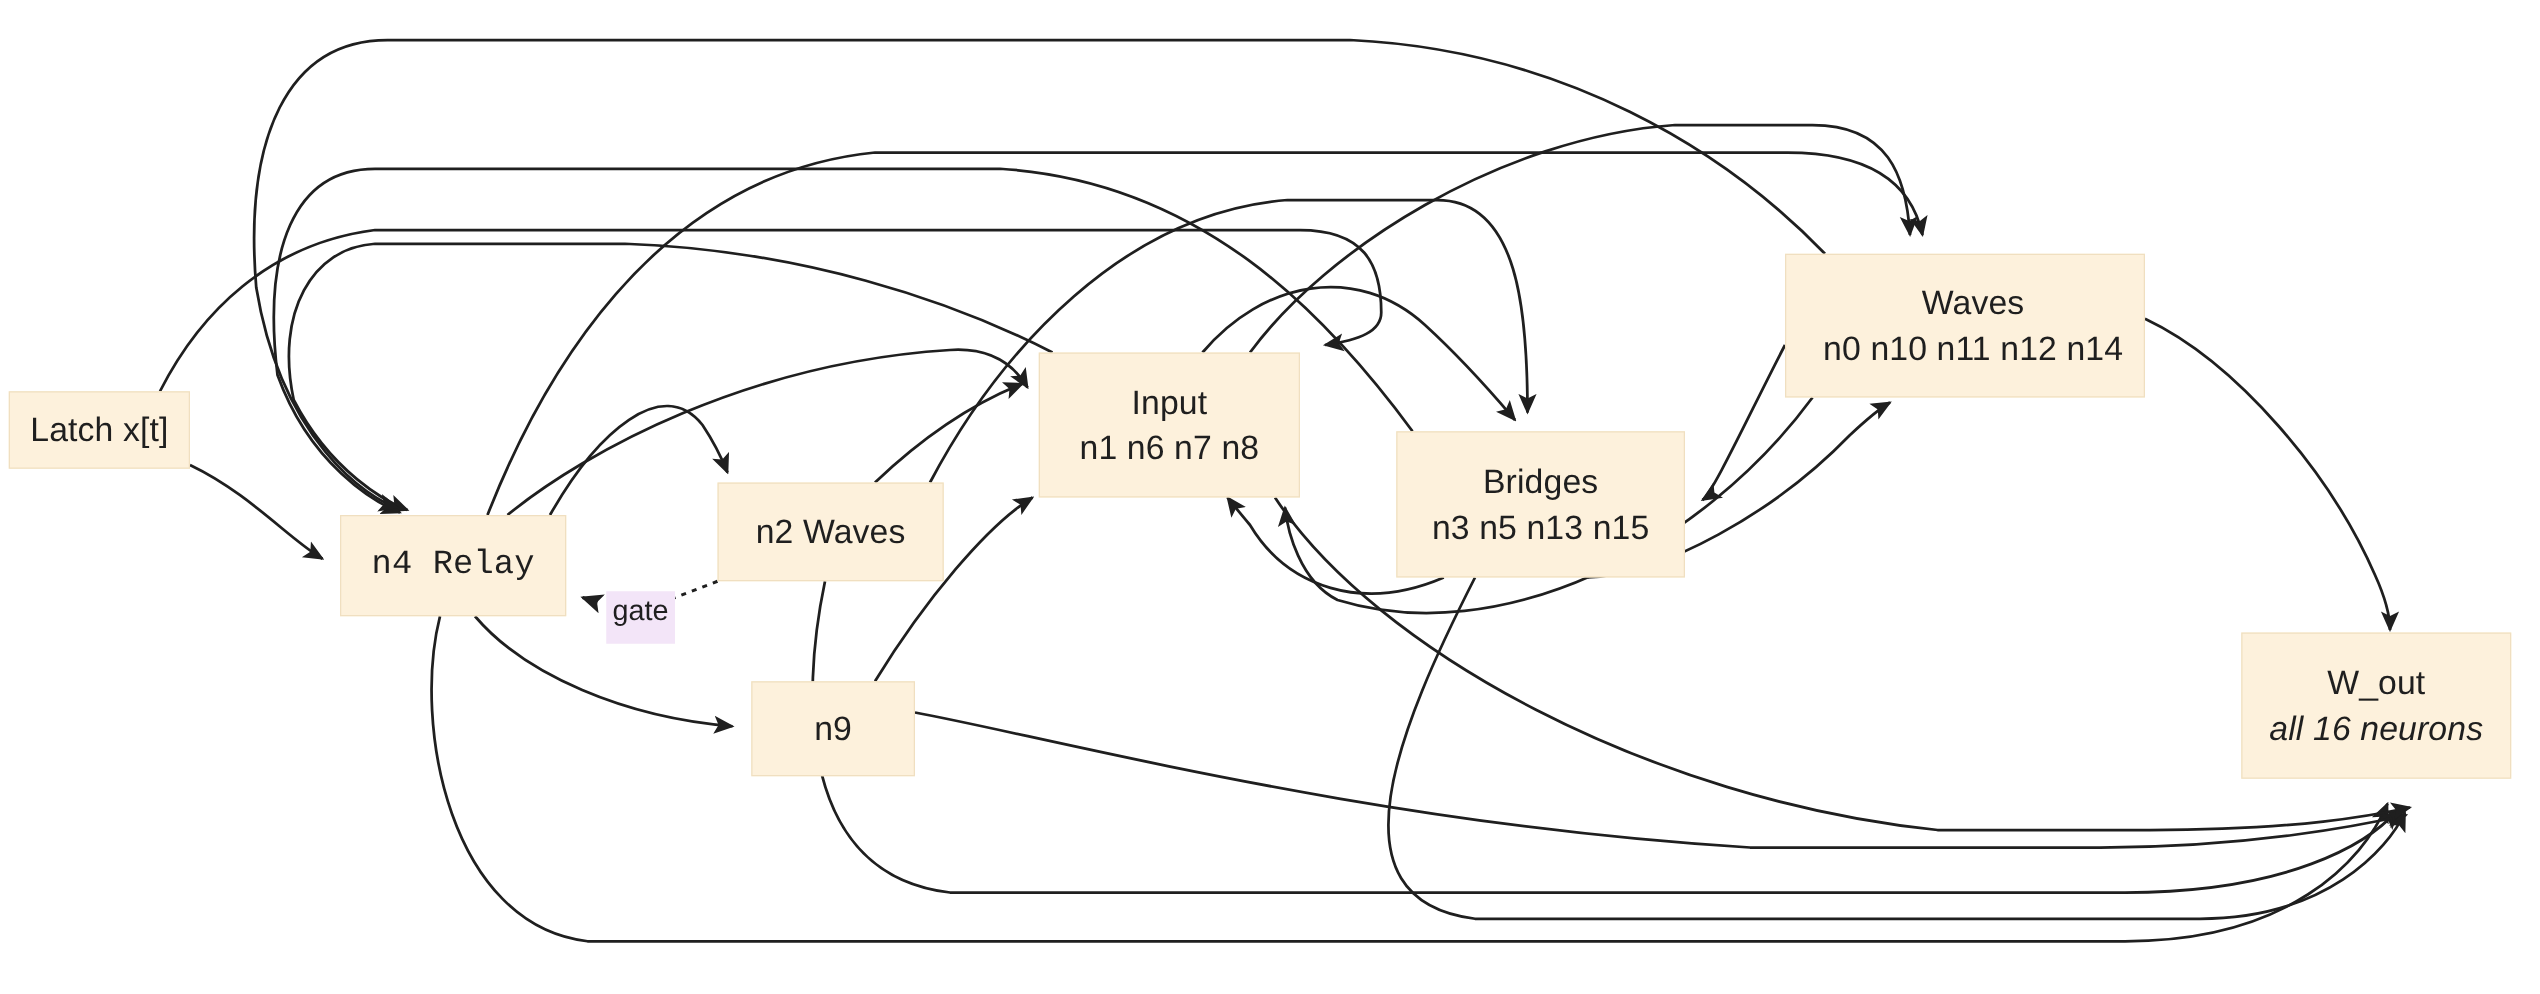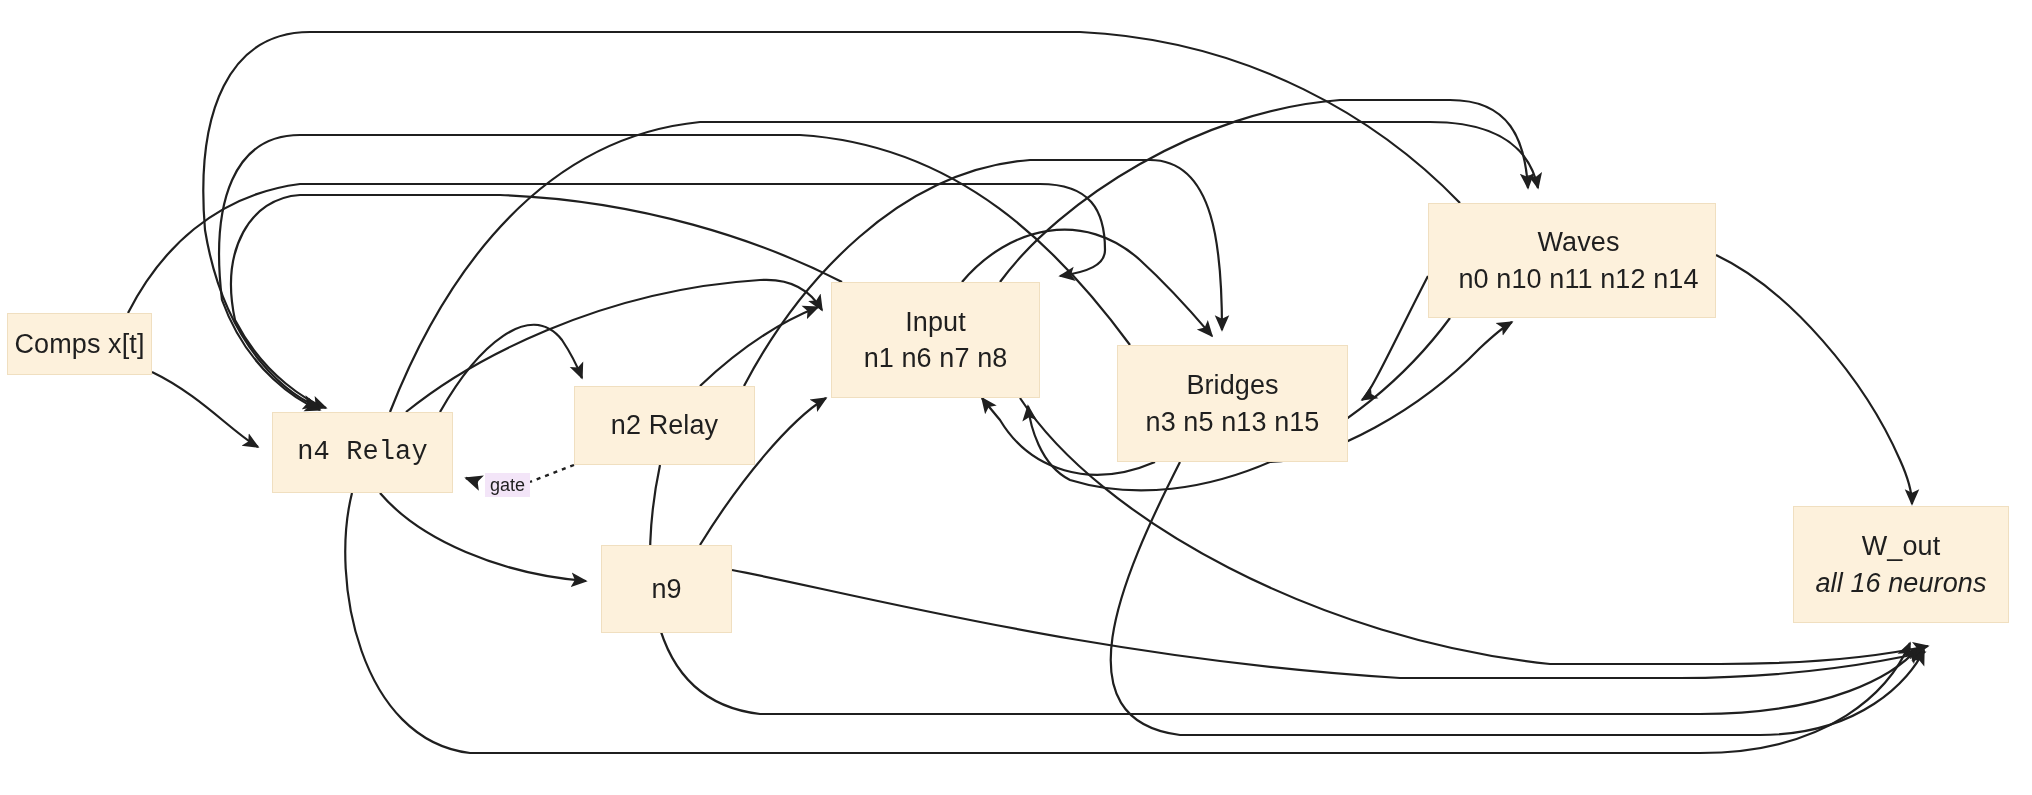--- a/index.html
+++ b/index.html
@@ -54,23 +54,23 @@
   .node .line2 {
     display: block;
   }
   .node.italic-sub .line2 {
     font-style: italic;
   }
   .edge-label {
     position: absolute;
     background: #f3e5f8;
     color: #1f1f1f;
-    font-size: 18px;
+    font-size: 23px;
     line-height: 1.2;
-    padding: 2px 5px 0 5px;
+    padding: 2px 5px 12px 5px;
     white-space: nowrap;
   }
 </style>
 </head>
 <body>
 
 <div id="diagram-root">
 
   <svg id="edges" viewBox="0 0 2032 795" preserveAspectRatio="none">
     <defs>
@@ -129,32 +129,32 @@
     <path class="edge-path" d="M 1450,318 C 1360,440 1200,520 1070,480 C 1040,465 1030,425 1028,406" marker-end="url(#arrow)"></path>
 
     <path class="edge-path" d="M 1460,203 C 1380,120 1250,40 1080,32 L 310,32 C 230,32 195,110 205,230
              C 225,352 295,400 318,406" marker-end="url(#arrow)"></path>
 
     <path class="edge-path" d="M 1716,255 C 1790,290 1865,380 1900,460 C 1910,482 1912,496 1912,504" marker-end="url(#arrow)"></path>
 
   </svg>
 
   <div class="node" id="node-input" style="left: 7px; top: 313px; width: 145px; height: 62px;">
-    <span class="line1">Comps x[t]</span>
+    <span class="line1">Latch x[t]</span>
   </div>
 
   <div class="node" id="node-relay" style="left: 272px; top: 412px; width: 181px; height: 81px; font-family: Liberation Mono, monospace;">
     <span class="line1">n4 Relay</span>
   </div>
 
   <div class="node" id="node-latch" style="left: 574px; top: 386px; width: 181px; height: 79px;">
-    <span class="line1">n2 Relay</span>
+    <span class="line1">n2 Waves</span>
   </div>
 
-  <div class="node" id="node-n9" style="left: 601px; top: 545px; width: 131px; height: 88px;">
+  <div class="node" id="node-n9" style="left: 601px; top: 545px; width: 131px; height: 76px;">
     <span class="line1">n9</span>
   </div>
 
   <div class="node" id="node-comps" style="left: 831px; top: 282px; width: 209px; height: 116px;">
     <span class="line1">Input</span>
     <span class="line2">n1 n6 n7 n8</span>
   </div>
 
   <div class="node" id="node-bridges" style="left: 1117px; top: 345px; width: 231px; height: 117px;">
     <span class="line1">Bridges</span>

